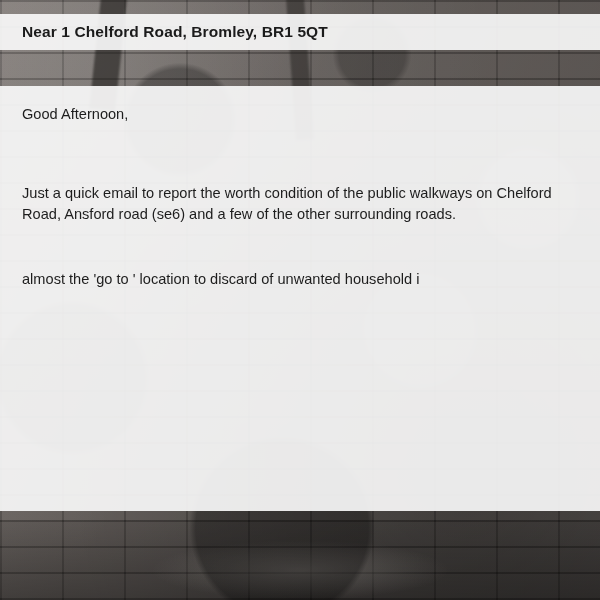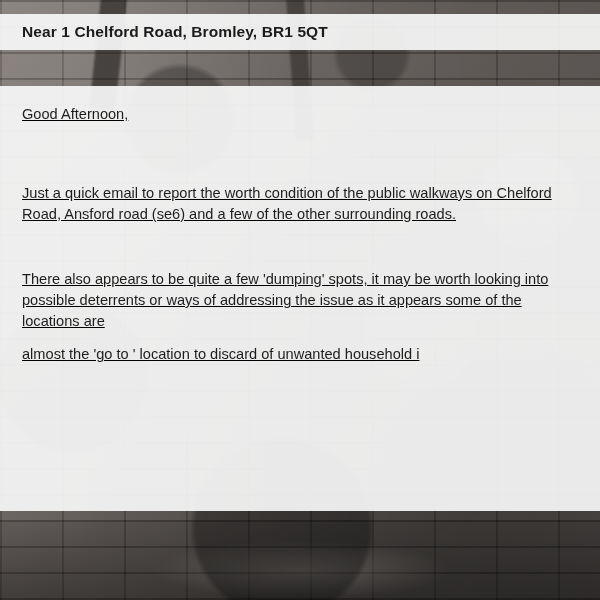--- a/index.html
+++ b/index.html
@@ -97,21 +97,20 @@
   .body-panel {
     position: absolute;
     left: 0; top: 86px;
     width: 600px;
     height: 425px;
     background: rgba(248,248,248,0.93);
     overflow: hidden;
   }
   .body-inner {
     padding: 18px 24px 0 22px;
-    text-decoration: underline;
   }
   .para {
     font-size: 14.6px;
     line-height: 21px;
     color: #1d1d1d;
     margin: 0 0 21px 0;
     max-width: 556px;
   }
   .para.gap-big { margin-bottom: 58px; }
   .para.gap-mid { margin-bottom: 44px; }
@@ -131,18 +130,17 @@
   </div>
 
   <div class="title-bar">
     <div class="title-text">Near 1 Chelford Road, Bromley, BR1 5QT</div>
   </div>
 
   <div class="body-panel">
     <div class="body-inner">
       <p class="para gap-big">Good Afternoon,</p>
       <p class="para gap-mid">Just a quick email to report the worth condition of the public walkways on Chelford Road, Ansford road (se6) and a few of the other surrounding roads.</p>
-      <p class="para tight">There also appears to be quite a few 'dumping' spots, it may be worth looking into possible deterrents or ways of addressing the issue as it appears some of the locations are</p>
       <p class="para clipped">almost the 'go to ' location to discard of unwanted household i</p>
     </div>
   </div>
 
 </div>
 
 </body></html>

